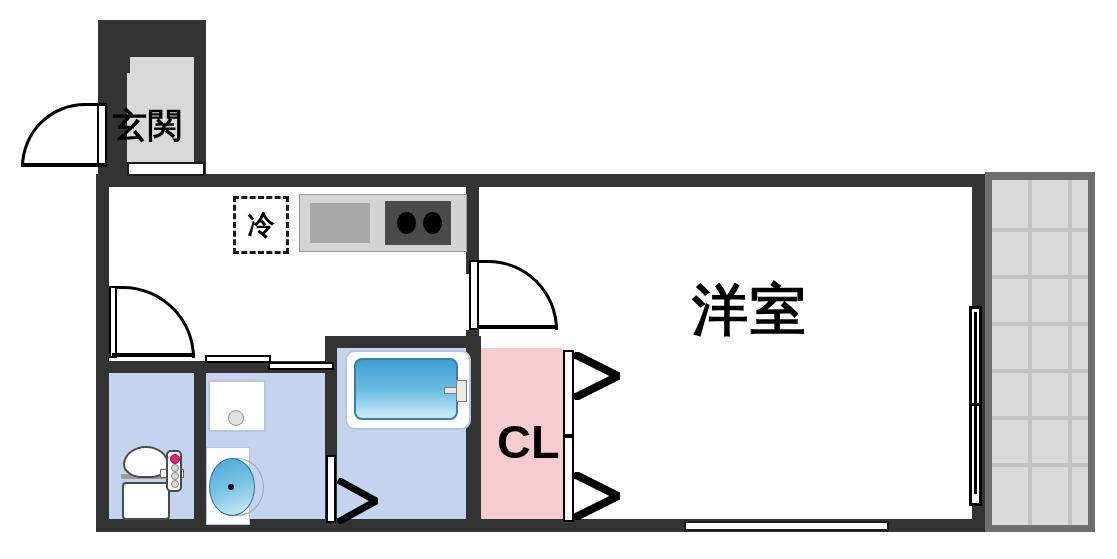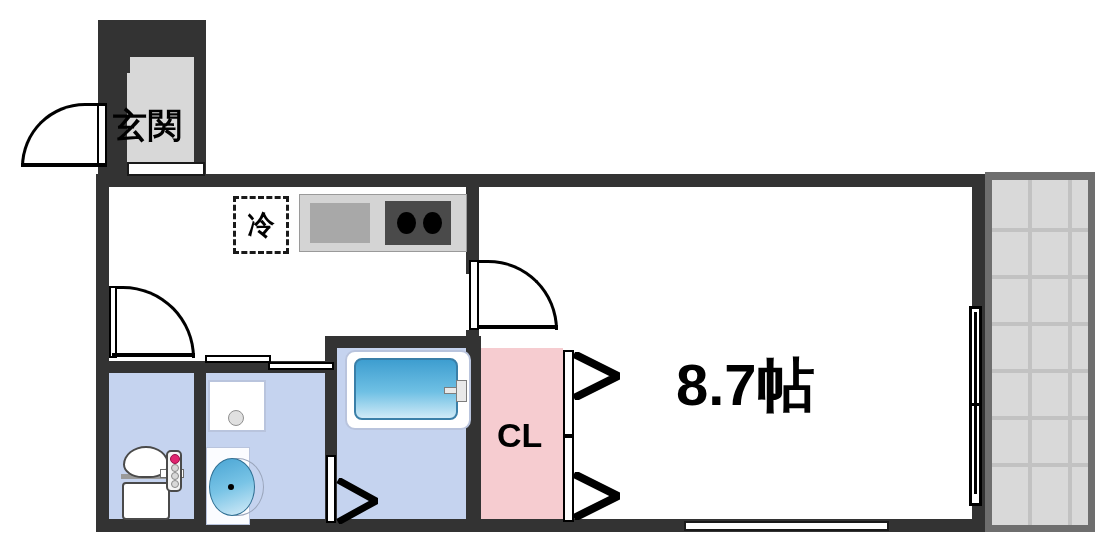--- a/index.html
+++ b/index.html
@@ -39,21 +39,21 @@
     font-size: 56px;
     letter-spacing: 2px;
     text-align: center;
   }
   .room-label-sub {
     font-size: 58px;
     letter-spacing: 0px;
     text-align: center;
   }
   .cl-label {
-    font-size: 34px;
+    font-size: 47px;
     font-weight: bold;
   }
   .fridge-box {
     position: absolute;
     border: 3px dashed #1a1a1a;
     box-sizing: border-box;
     display: flex;
     align-items: center;
     justify-content: center;
   }
@@ -339,21 +339,21 @@
 
   <div class="door-panel" style="left:563px; top:350px; width:11px; height:86px;"></div>
   <div class="door-panel" style="left:563px; top:436px; width:11px; height:86px;"></div>
   <svg class="fold-arrow" style="left:572px; top:352px; width:48px; height:48px;" viewBox="0 0 48 48">
     <polyline points="2,2 46,24 2,46" fill="none" stroke="#000" stroke-width="8"></polyline>
   </svg>
   <svg class="fold-arrow" style="left:572px; top:472px; width:48px; height:48px;" viewBox="0 0 48 48">
     <polyline points="2,2 46,24 2,46" fill="none" stroke="#000" stroke-width="8"></polyline>
   </svg>
 
-  <div class="label room-label-sub" style="left:676px; top:356px;">8.7帖</div>
+  <div class="label room-label-main" style="left:692px; top:282px;">洋室</div>
 
   <div class="window-strip" style="left:684px; top:521px; width:205px; height:10px;"></div>
 
   <div class="slide-door" style="left:969px; top:306px; width:13px; height:200px; border-width:3px;"></div>
   <div style="position:absolute; left:974px; top:312px; width:3px; height:96px; background:#000;"></div>
   <div style="position:absolute; left:974px; top:398px; width:3px; height:96px; background:#000;"></div>
   <div style="position:absolute; left:969px; top:403px; width:13px; height:3px; background:#000;"></div>
 
 </div>
 

